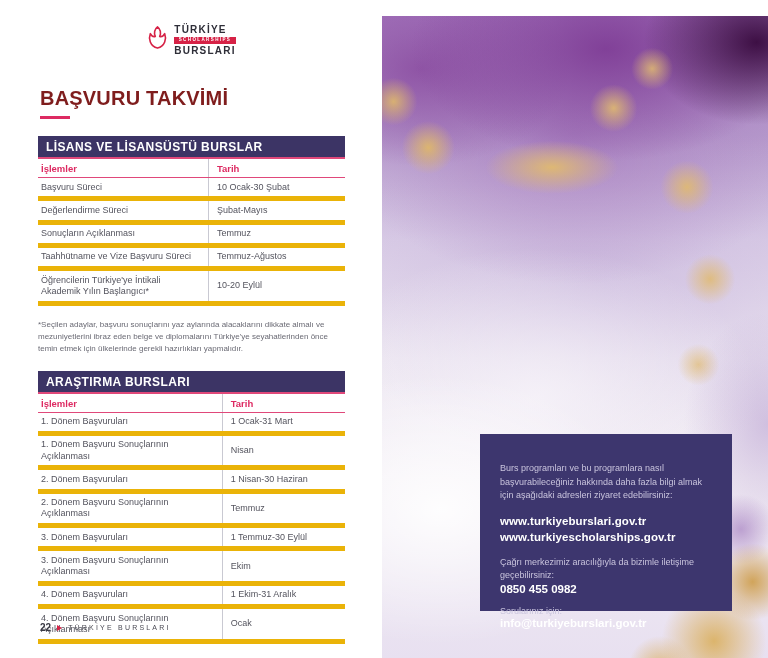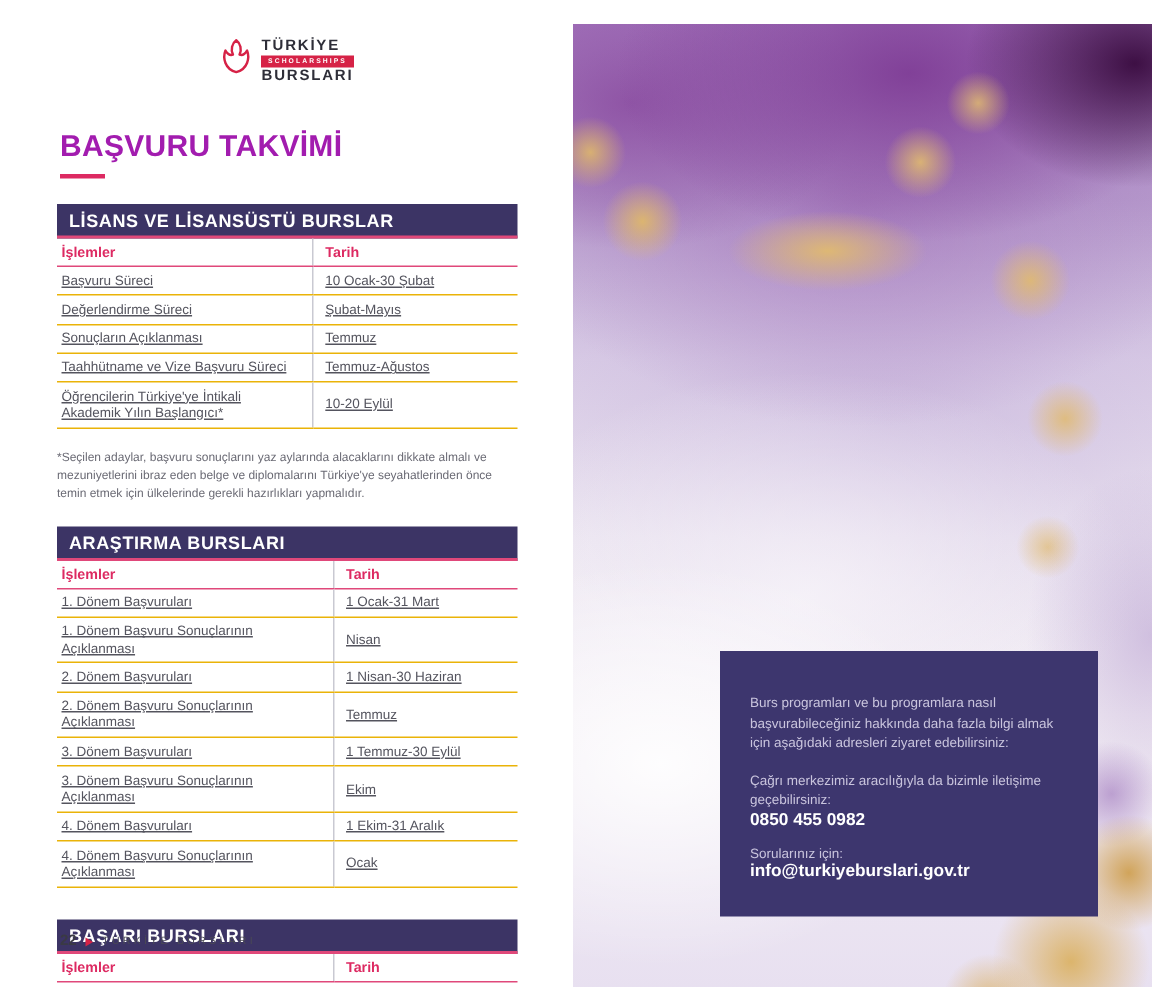--- a/index.html
+++ b/index.html
@@ -9,29 +9,29 @@
 
   
   .left { position:absolute; left:0; top:0; width:382px; height:476px; background:#fff; }
 
   .logo { position:absolute; top:25px; left:0; right:0; display:flex; justify-content:center; align-items:center; gap:5px; }
   .logo-text { display:flex; flex-direction:column; line-height:1; }
   .logo-top { font-size:10px; font-weight:bold; color:#2e2e38; letter-spacing:1.2px; }
   .logo-band { background:#d62246; color:#fff; font-size:4.5px; font-weight:bold; letter-spacing:1.4px; text-align:center; padding:1.5px 2px; margin:1.5px 0; }
   .logo-bottom { font-size:10px; font-weight:bold; color:#2e2e38; letter-spacing:1.2px; }
 
-  .page-title { position:absolute; top:87px; left:40px; font-size:20px; font-weight:bold; color:#a21caf; letter-spacing:.2px; }
+  .page-title { position:absolute; top:87px; left:40px; font-size:20px; font-weight:bold; color:#7f1d1d; letter-spacing:.2px; }
   .title-dash { position:absolute; top:116px; left:40px; width:30px; height:3px; background:#dd2a62; }
 
   .content { position:absolute; top:136px; left:38px; width:307px; }
 
   .tbl-band { background:#3c3465; color:#ffffff; font-size:12px; font-weight:bold; letter-spacing:.4px; padding:4px 8px 3px 8px; border-bottom:2px solid #e0487a; }
   table.tbl { width:100%; border-collapse:collapse; table-layout:fixed; }
   table.tbl th { text-align:left; color:#dd2a62; font-size:9.5px; font-weight:bold; padding:4px 8px 3px 3px; border-bottom:1px solid #e0487a; }
-  table.tbl td { color:#54545e; font-size:9px; padding:3.5px 8px 3.5px 3px; border-bottom:1px solid #eab308; white-space:pre-line; line-height:1.25;text-decoration:underline; }
+  table.tbl td { color:#54545e; font-size:9px; padding:3.5px 8px 3.5px 3px; border-bottom:5px solid #eab308; white-space:pre-line; line-height:1.25; }
   table.tbl th + th, table.tbl td + td { border-left:1px solid #c9c9d2; padding-left:8px;margin-top:37px; }
   table.t1 th:first-child, table.t1 td:first-child { width:55.5%; }
   table.t2 th:first-child, table.t2 td:first-child { width:60%; }
 
   .footnote { margin-top:13px; width:302px; font-size:8px; line-height:1.55; color:#6a6a74; }
   .gap15 { height:15px; }
   .gap21 { height:21px; }
 
   .page-footer { position:absolute; left:40px; top:622px; display:flex; align-items:center; gap:6px; }
   .page-num { font-size:10px; font-weight:bold; color:#3a3a44; }
@@ -197,20 +197,24 @@
       <span class="page-num">22</span>
       <span class="footer-tri"></span>
       <span class="footer-brand">TÜRKİYE BURSLARI</span>
     </div>
 
   </div>
 
   <div class="marble">
     <div class="info-panel">
       <p class="info-intro">Burs programları ve bu programlara nasıl başvurabileceğiniz hakkında daha fazla bilgi almak için aşağıdaki adresleri ziyaret edebilirsiniz:</p>
+      <div class="info-links">
+        <a class="info-link">www.turkiyeburslari.gov.tr</a>
+        <a class="info-link">www.turkiyescholarships.gov.tr</a>
+      </div>
       <p class="info-call">Çağrı merkezimiz aracılığıyla da bizimle iletişime geçebilirsiniz:</p>
       <p class="info-phone">0850 455 0982</p>
       <p class="info-q">Sorularınız için:</p>
       <a class="info-email">info@turkiyeburslari.gov.tr</a>
     </div>
   </div>
 
 </div>
 
 </body></html>

